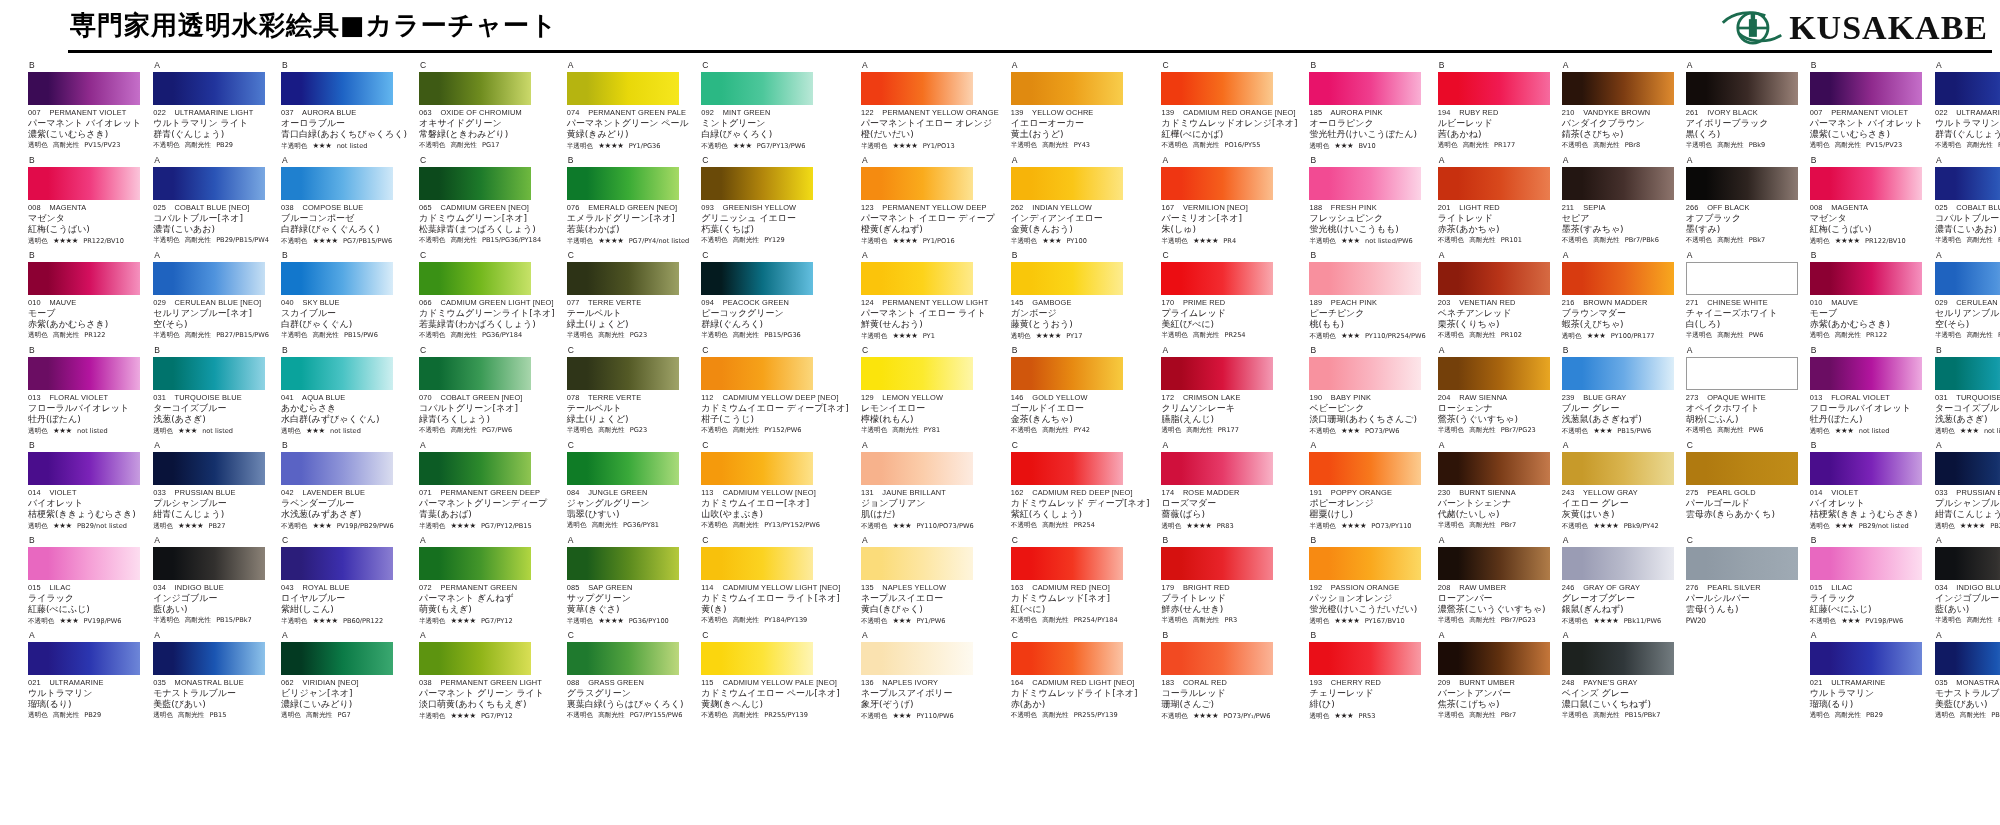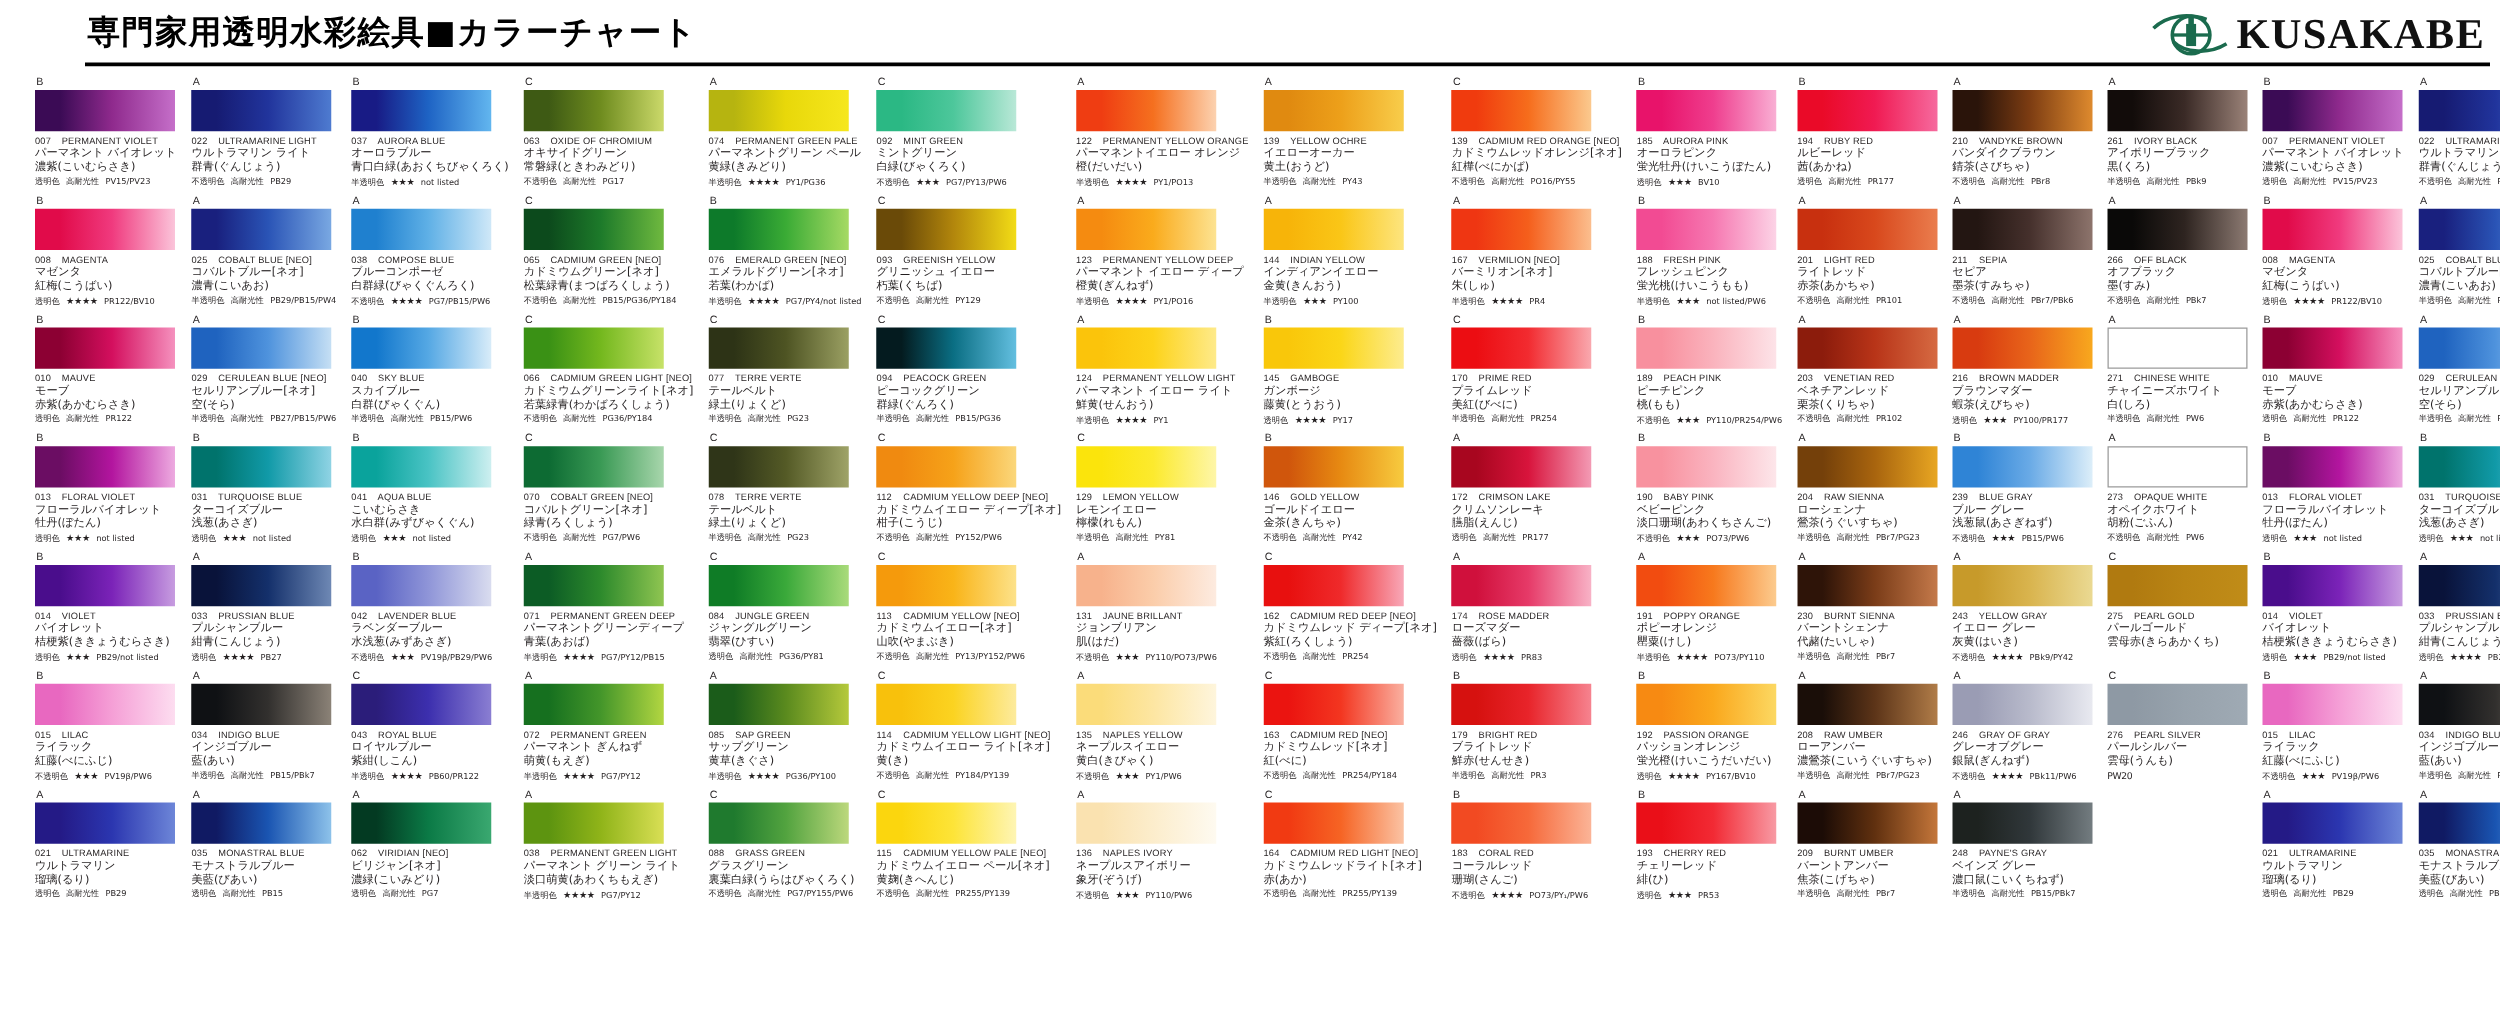--- a/index.html
+++ b/index.html
@@ -229,21 +229,21 @@
         <div class="series">A</div>
         <div class="sw" style="background: linear-gradient(to right, rgb(245, 139, 16) 0%, rgb(245, 139, 16) 18%, rgb(250, 171, 28) 55%, rgb(253, 227, 146) 100%);"></div>
         <div class="t-en"><span class="code">123</span>&nbsp; PERMANENT YELLOW DEEP</div>
         <div class="t-kana">パーマネント イエロー ディープ</div>
         <div class="t-jp">橙黄(ぎんねず)</div>
         <div class="t-prop">半透明色<span class="sep"></span> <span class="stars">★★★★</span><span class="sep"></span> PY1/PO16</div>
       </div>
       <div class="cell">
         <div class="series">A</div>
         <div class="sw" style="background: linear-gradient(to right, rgb(247, 180, 9) 0%, rgb(247, 180, 9) 18%, rgb(250, 198, 23) 55%, rgb(253, 229, 127) 100%);"></div>
-        <div class="t-en"><span class="code">144</span>&nbsp; INDIAN YELLOW</div>
+        <div class="t-en"><span class="code">262</span>&nbsp; INDIAN YELLOW</div>
         <div class="t-kana">インディアンイエロー</div>
         <div class="t-jp">金黄(きんおう)</div>
         <div class="t-prop">半透明色<span class="sep"></span> <span class="stars">★★★</span><span class="sep"></span> PY100</div>
       </div>
       <div class="cell">
         <div class="series">A</div>
         <div class="sw" style="background: linear-gradient(to right, rgb(239, 54, 18) 0%, rgb(239, 54, 18) 18%, rgb(245, 95, 28) 55%, rgb(251, 190, 142) 100%);"></div>
         <div class="t-en"><span class="code">167</span>&nbsp; VERMILION [NEO]</div>
         <div class="t-kana">バーミリオン[ネオ]</div>
         <div class="t-jp">朱(しゅ)</div>
@@ -430,21 +430,21 @@
         <div class="sw" style="background: linear-gradient(to right, rgb(0, 115, 108) 0%, rgb(0, 115, 108) 18%, rgb(17, 154, 168) 55%, rgb(143, 211, 228) 100%);"></div>
         <div class="t-en"><span class="code">031</span>&nbsp; TURQUOISE BLUE</div>
         <div class="t-kana">ターコイズブルー</div>
         <div class="t-jp">浅葱(あさぎ)</div>
         <div class="t-prop">透明色<span class="sep"></span> <span class="stars">★★★</span><span class="sep"></span> not listed</div>
       </div>
       <div class="cell">
         <div class="series">B</div>
         <div class="sw" style="background: linear-gradient(to right, rgb(10, 163, 156) 0%, rgb(10, 163, 156) 18%, rgb(73, 195, 196) 55%, rgb(205, 239, 240) 100%);"></div>
         <div class="t-en"><span class="code">041</span>&nbsp; AQUA BLUE</div>
-        <div class="t-kana">こいむらさき</div>
+        <div class="t-kana">あかむらさき</div>
         <div class="t-jp">水白群(みずびゃくぐん)</div>
         <div class="t-prop">透明色<span class="sep"></span> <span class="stars">★★★</span><span class="sep"></span> not listed</div>
       </div>
       <div class="cell">
         <div class="series">C</div>
         <div class="sw" style="background: linear-gradient(to right, rgb(13, 107, 51) 0%, rgb(13, 107, 51) 18%, rgb(58, 154, 85) 55%, rgb(168, 214, 172) 100%);"></div>
         <div class="t-en"><span class="code">070</span>&nbsp; COBALT GREEN [NEO]</div>
         <div class="t-kana">コバルトグリーン[ネオ]</div>
         <div class="t-jp">緑青(ろくしょう)</div>
         <div class="t-prop">不透明色<span class="sep"></span> 高耐光性<span class="sep"></span> PG7/PW6</div>

